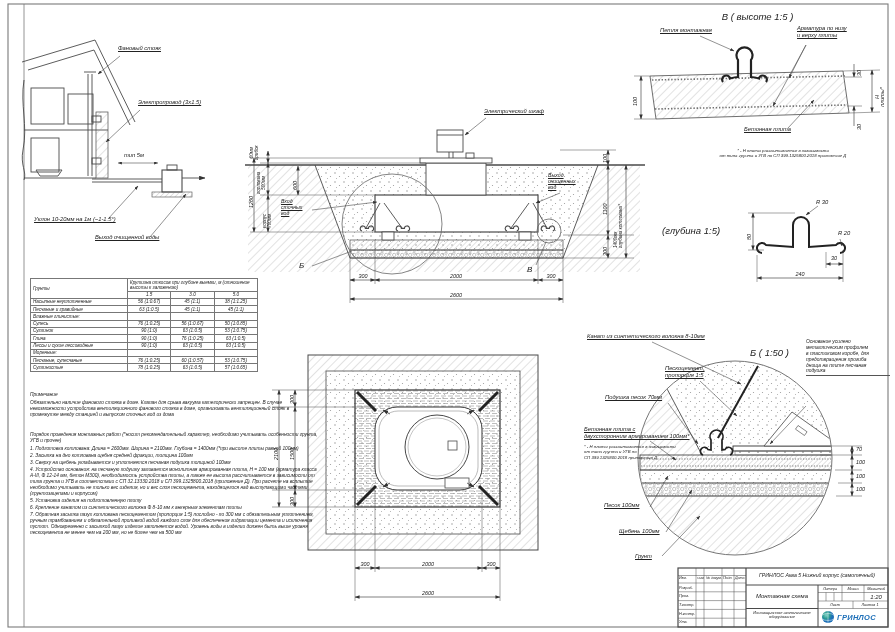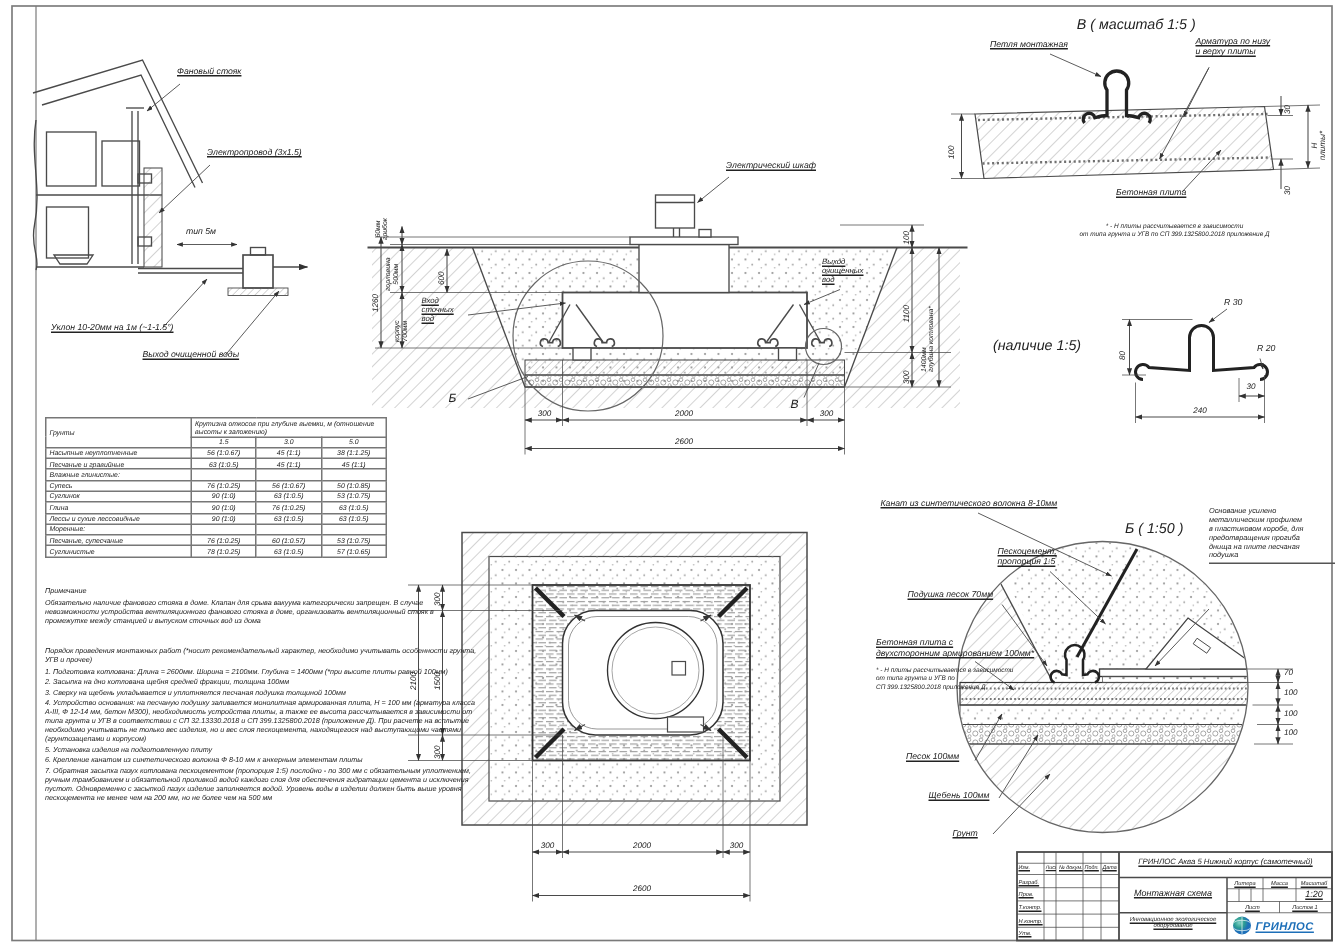--- a/index.html
+++ b/index.html
@@ -15,21 +15,21 @@
   .tiny{font-size:4.3px;line-height:1.25;}
   .note-block{position:absolute;font:italic 4.8px/1.25 "Liberation Sans",sans-serif;color:#222;}
   .note-block .hd{margin-bottom:2px;}
   .proc-item{margin:0 0 1px 0;}
   
   #soiltable{position:absolute;left:30px;top:278px;width:228px;border-collapse:collapse;}
   #soiltable td,#soiltable th{border:0.5px solid #777;font:italic 4.6px/1.15 "Liberation Sans",sans-serif;
       color:#222;padding:0.5px 2px;text-align:left;font-weight:normal;vertical-align:middle;}
   #soiltable .num{text-align:center;}
   
-  .tb{position:absolute;font:italic 4px/1.1 "Liberation Sans",sans-serif;color:#222;text-decoration:underline;}
+  .tb{position:absolute;font:italic 4px/1.1 "Liberation Sans",sans-serif;color:#222;}
   .brand-txt{font:italic bold 7.5px/1 "Liberation Sans",sans-serif;color:#1d6fb8;letter-spacing:0.3px;}
 </style>
 </head>
 <body>
 
 <div id="sheet">
 
 <svg width="895" height="632" viewBox="0 0 895 632">
   <defs>
     <pattern id="hatch" width="6" height="6" patternUnits="userSpaceOnUse" patternTransform="rotate(45)">
@@ -365,33 +365,33 @@
 <span class="dim rot" style="left:603px;top:256px">300</span>
 <span class="dim rot" style="left:614px;top:248px;font-size:4.6px;text-align:left">1400мм
 глубина котлована*</span>
 <span class="dim" style="left:344px;top:274px;width:38px">300</span>
 <span class="dim" style="left:436px;top:274px;width:40px">2000</span>
 <span class="dim" style="left:532px;top:274px;width:38px">300</span>
 <span class="dim" style="left:436px;top:293px;width:40px">2600</span>
 <span class="lbl t8" style="left:299px;top:262px">Б</span>
 <span class="lbl t8" style="left:527px;top:266px">В</span>
 
-<span class="dim t10" style="left:695px;top:12px;width:125px">В ( масштаб 1:5 )</span>
+<span class="dim t10" style="left:695px;top:12px;width:125px">В ( высоте 1:5 )</span>
 <span class="lbl u" style="left:660px;top:27px">Петля монтажная</span>
 <span class="lbl u" style="left:797px;top:25px">Арматура по низу
 и верху плиты</span>
 <span class="lbl u" style="left:744px;top:126px">Бетонная плита</span>
 <span class="dim rot" style="left:633px;top:106px">100</span>
 <span class="dim rot" style="left:857px;top:76px">30</span>
 <span class="dim rot" style="left:857px;top:130px">30</span>
 <span class="dim rot" style="left:875px;top:107px">Н плиты*</span>
 <span class="dim tiny" style="left:688px;top:148px;width:190px">* - Н плиты рассчитывается в зависимости
 от типа грунта и УГВ по СП 399.1325800.2018 приложение Д</span>
 
-<span class="lbl t10" style="left:662px;top:226px">(наличие 1:5)</span>
+<span class="lbl t10" style="left:662px;top:226px">(глубина 1:5)</span>
 <span class="dim rot" style="left:747px;top:240px">80</span>
 <span class="lbl" style="left:816px;top:199px">R 30</span>
 <span class="lbl" style="left:838px;top:230px">R 20</span>
 <span class="dim" style="left:824px;top:256px;width:20px">30</span>
 <span class="dim" style="left:780px;top:272px;width:40px">240</span>
 
 <table id="soiltable">
   <tbody>
         <tr>
     <td rowspan="2" style="width:92px">Грунты</td>

